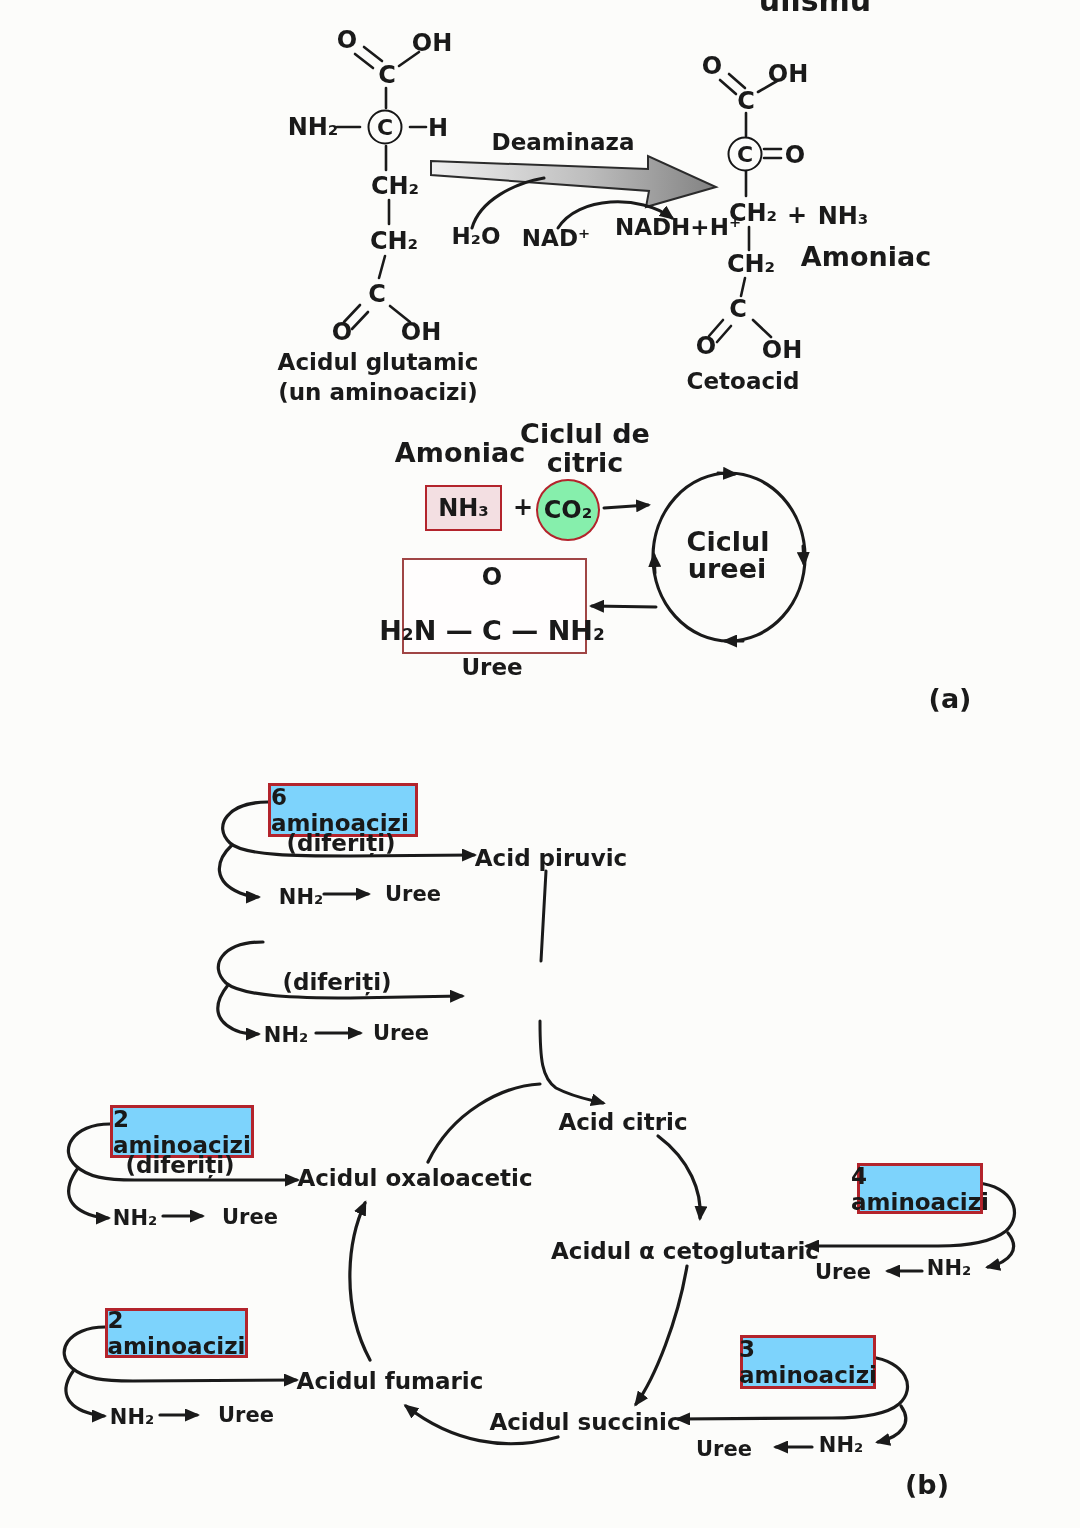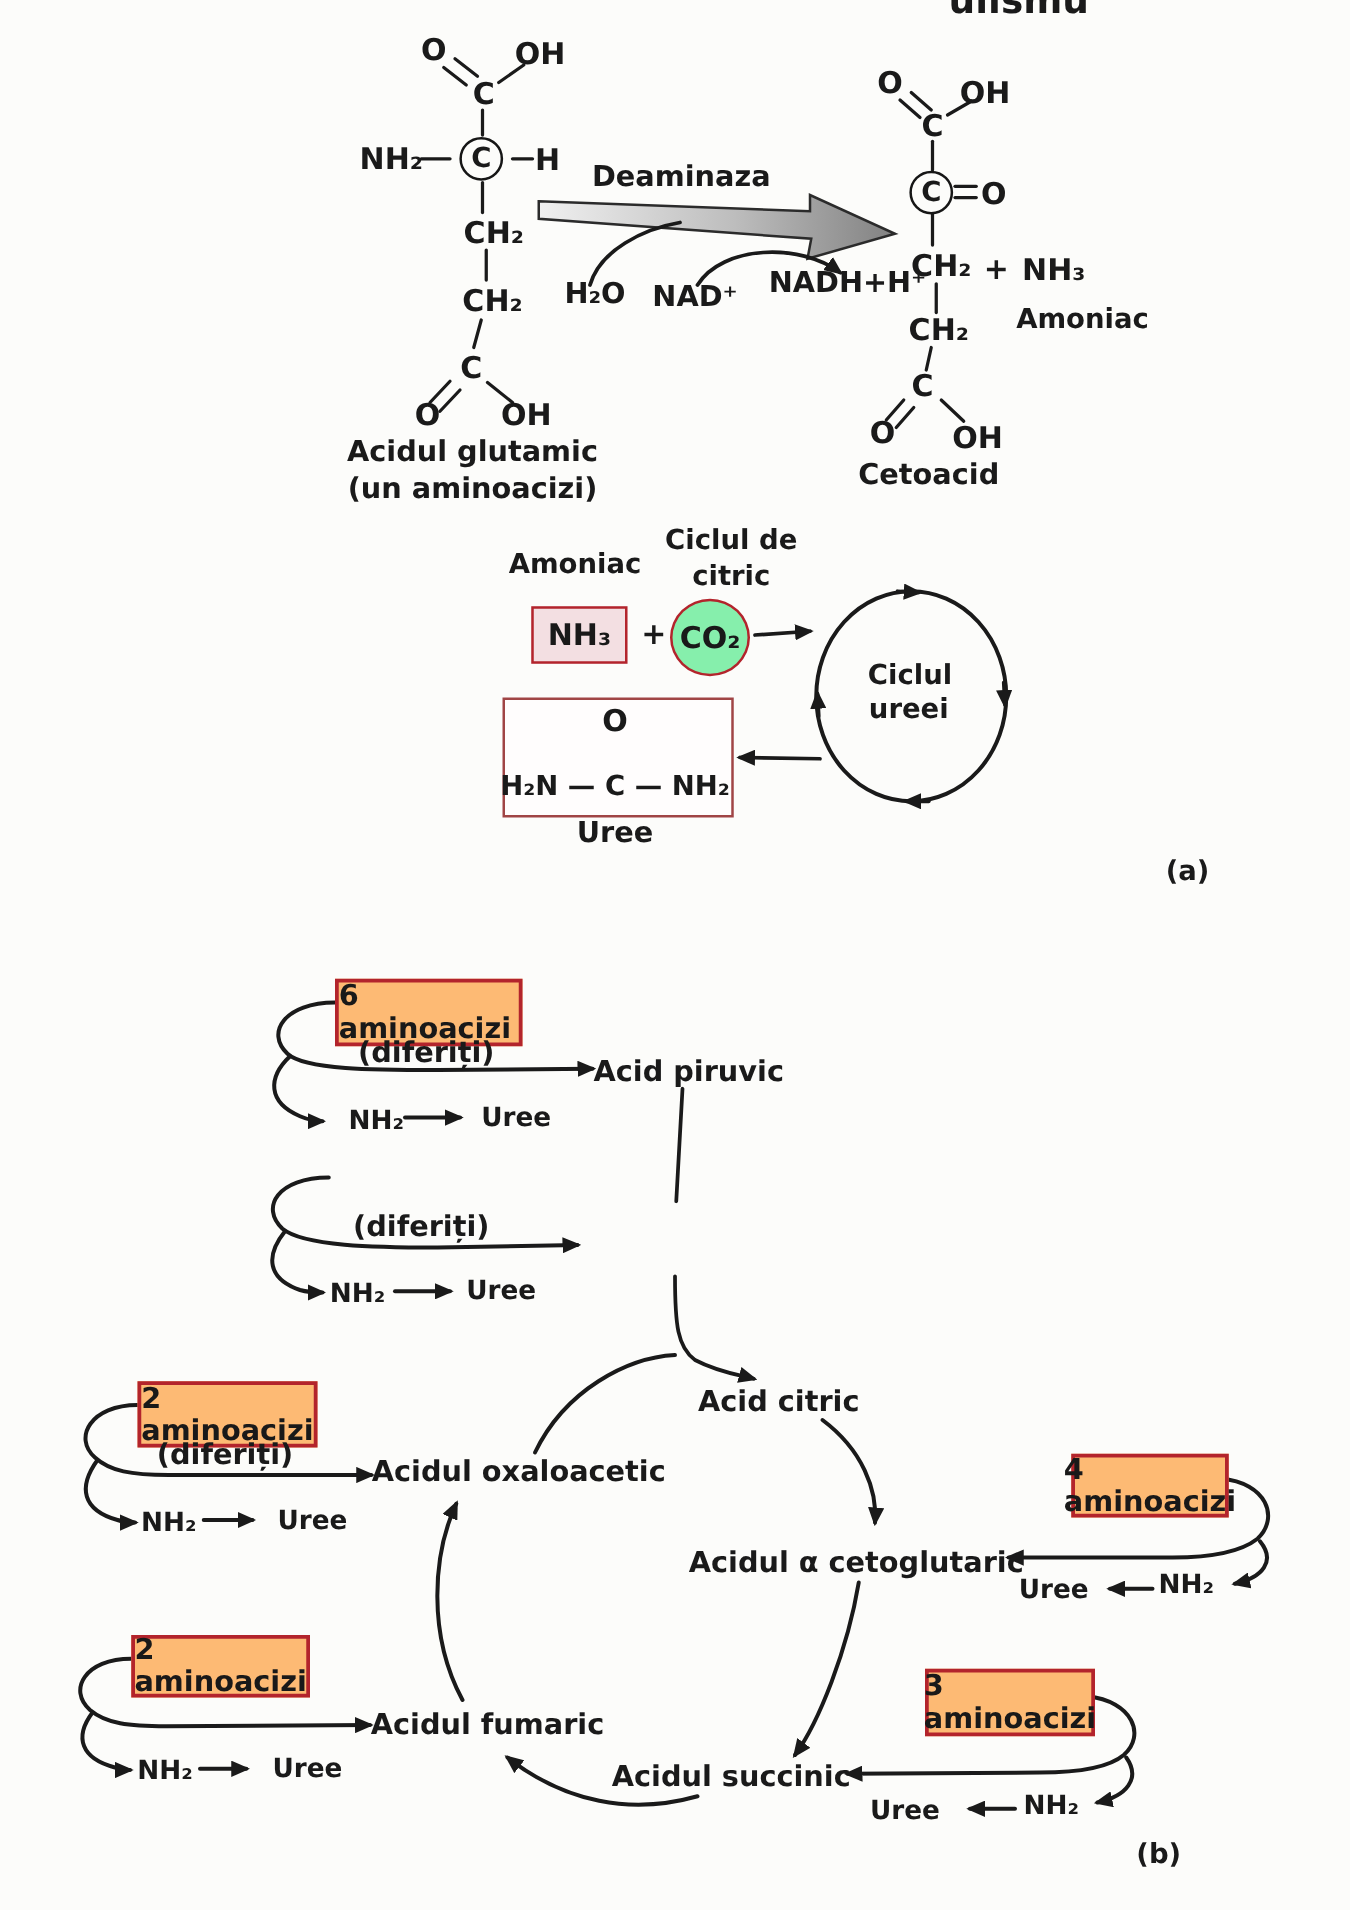--- a/index.html
+++ b/index.html
@@ -1,25 +1,25 @@
 <!DOCTYPE html>
 <html><head>
 <meta charset="utf-8">
 <style>
   html,body{margin:0;padding:0;background:#e9e9e9;}
   #page{position:relative;width:1080px;height:1528px;background:#fcfcfa;overflow:hidden;
         font-family:"DejaVu Sans","Liberation Sans",sans-serif;}
   svg.lines{position:absolute;left:0;top:0;width:1080px;height:1528px;}
   .t{position:absolute;transform:translate(-50%,-50%);white-space:nowrap;
      font-weight:bold;font-size:23px;color:#1a1a1a;line-height:1;}
-  .s21{font-size:21px}.s22{font-size:22px}.s24{font-size:24px}
+  .s21{font-size:21px}.s22{font-size:27px}.s24{font-size:24px}
   .circC{position:absolute;transform:translate(-50%,-50%);width:31px;height:31px;
      border:2.5px solid #161616;border-radius:50%;display:flex;align-items:center;
      justify-content:center;font-weight:bold;font-size:22px;color:#1a1a1a;background:#fcfcfa;}
-  .rbox{position:absolute;border:3px solid #b3242c;background:#fdba74;display:flex;
+  .rbox{position:absolute;border:3px solid #b3242c;background:#7dd3fc;display:flex;
      align-items:center;justify-content:center;font-weight:bold;font-size:23px;color:#191919;}
   .thinbox{position:absolute;border:2px solid #a04545;background:#fffdfd;}
   .ell{position:absolute;border-radius:50%;}
   .frag{position:absolute;overflow:hidden;}
 </style>
 </head>
 <body>
 
 <div id="page">
 
@@ -140,21 +140,21 @@
     </div>
   <span class="t s24" style="left:438px;top:128px">H</span>
   <span class="t s24" style="left:395px;top:186px">CH₂</span>
   <span class="t s24" style="left:394px;top:241px">CH₂</span>
   <span class="t s24" style="left:377px;top:294px">C</span>
   <span class="t s24" style="left:342px;top:332px">O</span>
   <span class="t s24" style="left:421px;top:332px">OH</span>
   <span class="t" style="left:378px;top:362px">Acidul glutamic</span>
   <span class="t" style="left:378px;top:392px">(un aminoacizi)</span>
 
-  <span class="t" style="left:545px;top:142px">Deaminaza</span>
+  <span class="t" style="left:563px;top:142px">Deaminaza</span>
   <span class="t" style="left:476px;top:236px">H₂O</span>
   <span class="t" style="left:556px;top:238px">NAD⁺</span>
   <span class="t" style="left:678px;top:227px">NADH+H⁺</span>
 
   <span class="t s24" style="left:712px;top:66px">O</span>
   <span class="t s24" style="left:788px;top:74px">OH</span>
   <span class="t s24" style="left:746px;top:101px">C</span>
   <div class="circC" style="left:745px;top:154px">
       <span>C</span>
     </div>

